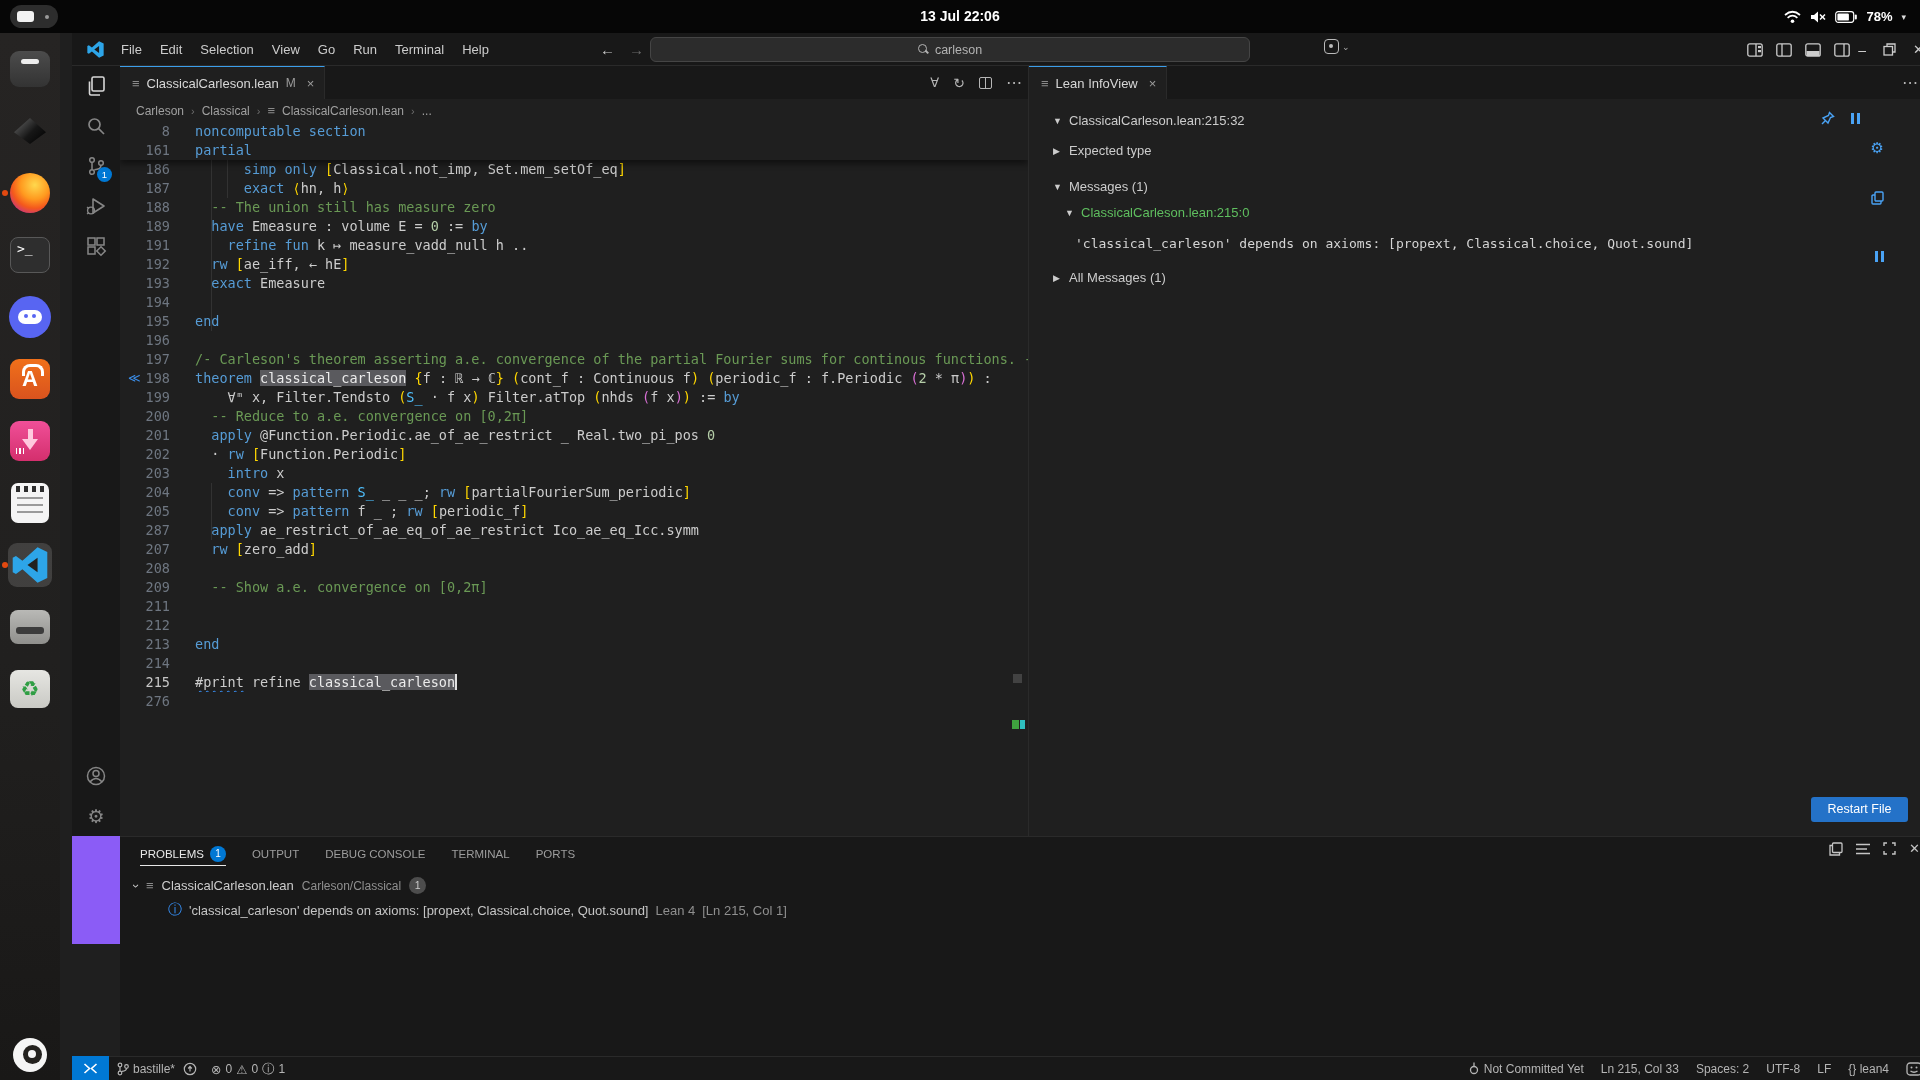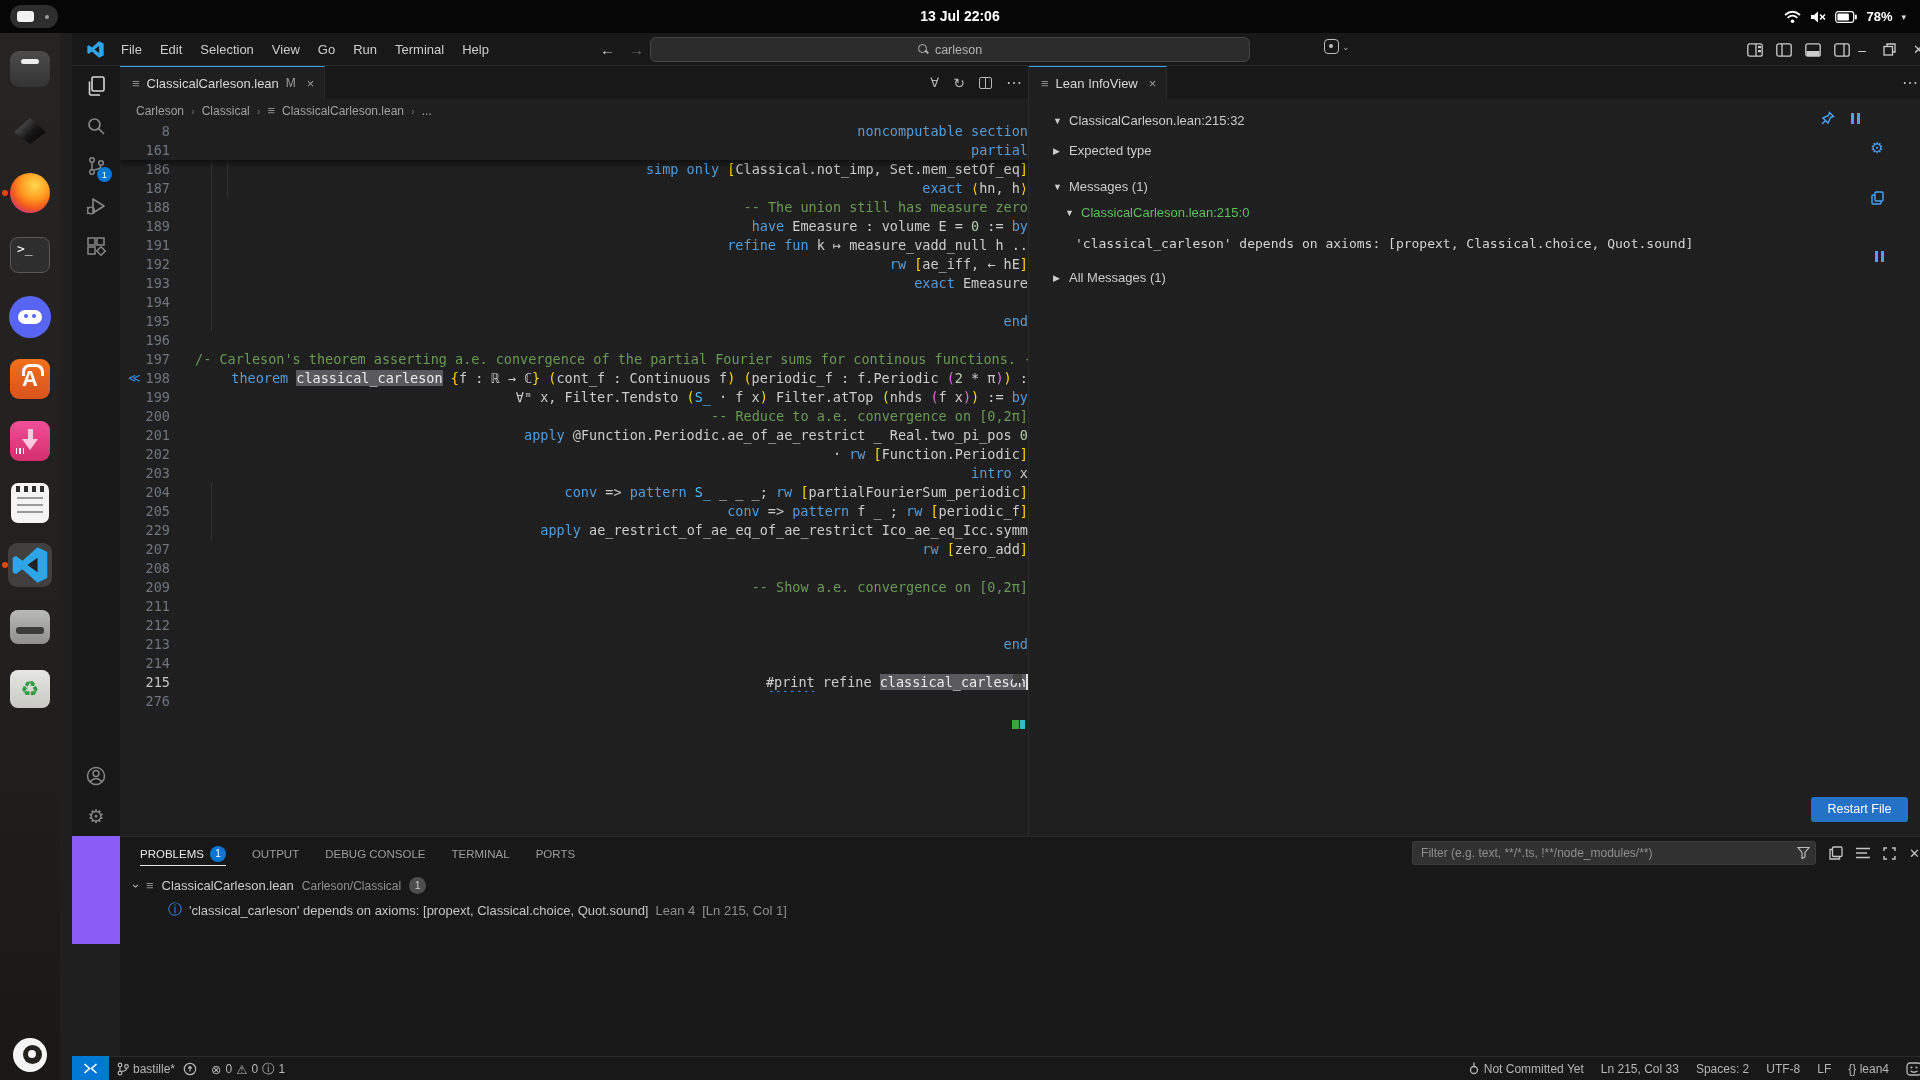--- a/index.html
+++ b/index.html
@@ -110,21 +110,21 @@
   .breadcrumb { position:absolute; left:0; top:33px; width:100%; height:23px; display:flex; align-items:center;
                 gap:7px; padding-left:16px; font-size:12px; color:#a0a0a0; background:#1f1f1f; }
   .crumb-sep { color:#6e6e6e; font-size:11px; }
 
   .editor { position:absolute; left:0; top:56px; width:100%; height:714px; overflow:hidden;
             font-family:"DejaVu Sans Mono",monospace; font-size:13.5px; }
   .code-row { position:relative; height:19px; line-height:19px; white-space:pre; }
   .gut { position:absolute; left:0; top:0; width:75px; padding-right:25px; text-align:right; color:#6e7681; }
   .code-row.cur .gut { color:#c6c6c6; }
   .gut-mark { position:absolute; left:8px; top:0; color:#3b8eea; font-size:12px; letter-spacing:-2px; }
-  .code { position:absolute; left:75px; top:0; right:0; overflow:hidden; white-space:pre; color:#ccc;text-align:right; }
+  .code { position:absolute; left:75px; top:0; right:0; overflow:hidden; white-space:pre; color:#ccc; }
   .sticky { position:relative; box-shadow:0 4px 6px rgba(0,0,0,.45); z-index:5; background:#1f1f1f; }
   .seg.ws,.seg.base { color:#ccc; } .seg.kw { color:#569cd6; } .seg.cm { color:#6a9955; }
   .seg.num { color:#b5cea8; } .seg.b1 { color:#ffd700; } .seg.b2 { color:#da70d6; } .seg.fn { color:#4fc1ff; }
   .seg.hl { color:#ececec; background:#5a5a5e; }
   .seg.sq { color:#ccc; text-decoration:underline; text-decoration-style:wavy; text-decoration-color:#3794ff;
             text-decoration-thickness:1px; text-underline-offset:3px; }
   .caret { display:inline-block; width:2px; height:16px; background:#e0e0e0; vertical-align:-3px; }
   .iguide { position:absolute; width:1px; background:#323232; z-index:1; }
   .ov-mark { position:absolute; z-index:6; }
 
@@ -411,21 +411,21 @@
             <div class="code-row"><span class="gut">196</span><span class="code"></span></div>
             <div class="code-row"><span class="gut">197</span><span class="code"><span class="seg cm">/- Carleson's theorem asserting a.e. convergence of the partial Fourier sums for continous functions. -/</span></span></div>
             <div class="code-row"><span class="gut">198</span><span class="gut-mark">≪</span><span class="code"><span class="seg kw">theorem</span><span class="seg base"> </span><span class="seg hl">classical_carleson</span><span class="seg base"> </span><span class="seg b1">{</span><span class="seg base">f : ℝ → ℂ</span><span class="seg b1">}</span><span class="seg base"> </span><span class="seg b1">(</span><span class="seg base">cont_f : Continuous f</span><span class="seg b1">)</span><span class="seg base"> </span><span class="seg b1">(</span><span class="seg base">periodic_f : f.Periodic </span><span class="seg b2">(</span><span class="seg num">2</span><span class="seg base"> * π</span><span class="seg b2">)</span><span class="seg b1">)</span><span class="seg base"> :</span></span></div>
             <div class="code-row"><span class="gut">199</span><span class="code"><span class="seg ws">    </span><span class="seg base">∀ᵐ x, Filter.Tendsto </span><span class="seg b1">(</span><span class="seg fn">S_</span><span class="seg base"> · f x</span><span class="seg b1">)</span><span class="seg base"> Filter.atTop </span><span class="seg b1">(</span><span class="seg base">nhds </span><span class="seg b2">(</span><span class="seg base">f x</span><span class="seg b2">)</span><span class="seg b1">)</span><span class="seg base"> := </span><span class="seg kw">by</span></span></div>
             <div class="code-row"><span class="gut">200</span><span class="code"><span class="seg ws">  </span><span class="seg cm">-- Reduce to a.e. convergence on [0,2π]</span></span></div>
             <div class="code-row"><span class="gut">201</span><span class="code"><span class="seg ws">  </span><span class="seg kw">apply</span><span class="seg base"> @Function.Periodic.ae_of_ae_restrict _ Real.two_pi_pos </span><span class="seg num">0</span></span></div>
             <div class="code-row"><span class="gut">202</span><span class="code"><span class="seg ws">  </span><span class="seg base">· </span><span class="seg kw">rw</span><span class="seg base"> </span><span class="seg b1">[</span><span class="seg base">Function.Periodic</span><span class="seg b1">]</span></span></div>
             <div class="code-row"><span class="gut">203</span><span class="code"><span class="seg ws">    </span><span class="seg kw">intro</span><span class="seg base"> x</span></span></div>
             <div class="code-row"><span class="gut">204</span><span class="code"><span class="seg ws">    </span><span class="seg kw">conv</span><span class="seg base"> =&gt; </span><span class="seg kw">pattern</span><span class="seg base"> </span><span class="seg fn">S_</span><span class="seg base"> _ _ _; </span><span class="seg kw">rw</span><span class="seg base"> </span><span class="seg b1">[</span><span class="seg base">partialFourierSum_periodic</span><span class="seg b1">]</span></span></div>
             <div class="code-row"><span class="gut">205</span><span class="code"><span class="seg ws">    </span><span class="seg kw">conv</span><span class="seg base"> =&gt; </span><span class="seg kw">pattern</span><span class="seg base"> f _ ; </span><span class="seg kw">rw</span><span class="seg base"> </span><span class="seg b1">[</span><span class="seg base">periodic_f</span><span class="seg b1">]</span></span></div>
-            <div class="code-row"><span class="gut">229</span><span class="code"><span class="seg ws">  </span><span class="seg kw">apply</span><span class="seg base"> ae_restrict_of_ae_eq_of_ae_restrict Ico_ae_eq_Icc.symm</span></span></div>
+            <div class="code-row"><span class="gut">287</span><span class="code"><span class="seg ws">  </span><span class="seg kw">apply</span><span class="seg base"> ae_restrict_of_ae_eq_of_ae_restrict Ico_ae_eq_Icc.symm</span></span></div>
             <div class="code-row"><span class="gut">207</span><span class="code"><span class="seg ws">  </span><span class="seg kw">rw</span><span class="seg base"> </span><span class="seg b1">[</span><span class="seg base">zero_add</span><span class="seg b1">]</span></span></div>
             <div class="code-row"><span class="gut">208</span><span class="code"></span></div>
             <div class="code-row"><span class="gut">209</span><span class="code"><span class="seg ws">  </span><span class="seg cm">-- Show a.e. convergence on [0,2π]</span></span></div>
             <div class="code-row"><span class="gut">211</span><span class="code"></span></div>
             <div class="code-row"><span class="gut">212</span><span class="code"></span></div>
             <div class="code-row"><span class="gut">213</span><span class="code"><span class="seg kw">end</span></span></div>
             <div class="code-row"><span class="gut">214</span><span class="code"></span></div>
             <div class="code-row cur"><span class="gut">215</span><span class="code"><span class="seg sq">#print</span><span class="seg base"> refine </span><span class="seg hl">classical_carleson</span><span class="caret"></span></span></div>
             <div class="code-row"><span class="gut">276</span><span class="code"></span></div>
           </div>
@@ -508,26 +508,20 @@
             <span>DEBUG CONSOLE</span>
           </div>
           <div class="ptab">
             <span>TERMINAL</span>
           </div>
           <div class="ptab">
             <span>PORTS</span>
           </div>
         </div>
       <div class="panel-right">
-        <span class="pfilter-wrap">
-          <input class="pfilter" placeholder="Filter (e.g. text, **/*.ts, !**/node_modules/**)" style="">
-          <svg width="13" height="13" viewBox="0 0 13 13">
-            <path d="M1 1.5 H12 L8 6.5 V11 L5 12.5 V6.5 Z" fill="none" stroke="#bbb" stroke-width="1.2"></path>
-          </svg>
-        </span>
         <svg width="14" height="14" viewBox="0 0 14 14">
           <rect x="3.5" y="1" width="9.5" height="9.5" rx="1" fill="none" stroke="#c5c5c5" stroke-width="1.3"></rect>
           <path d="M3.5 3.5 H1 V13 H10.5 V10.5" fill="none" stroke="#c5c5c5" stroke-width="1.3"></path>
         </svg>
         <svg width="14" height="12" viewBox="0 0 14 12">
           <line x1="0" y1="1.5" x2="14" y2="1.5" stroke="#c5c5c5" stroke-width="1.5"></line>
           <line x1="0" y1="6" x2="11" y2="6" stroke="#c5c5c5" stroke-width="1.5"></line>
           <line x1="0" y1="10.5" x2="14" y2="10.5" stroke="#c5c5c5" stroke-width="1.5"></line>
         </svg>
         <svg width="13" height="13" viewBox="0 0 13 13">

